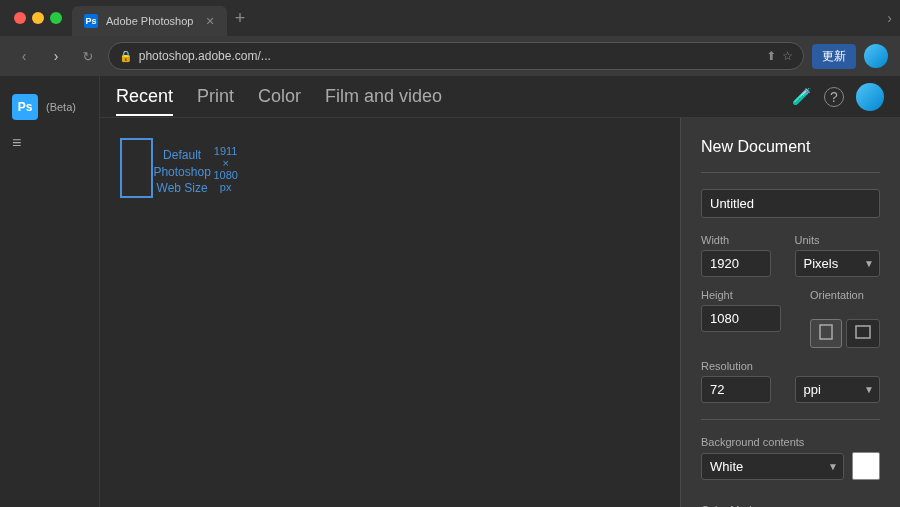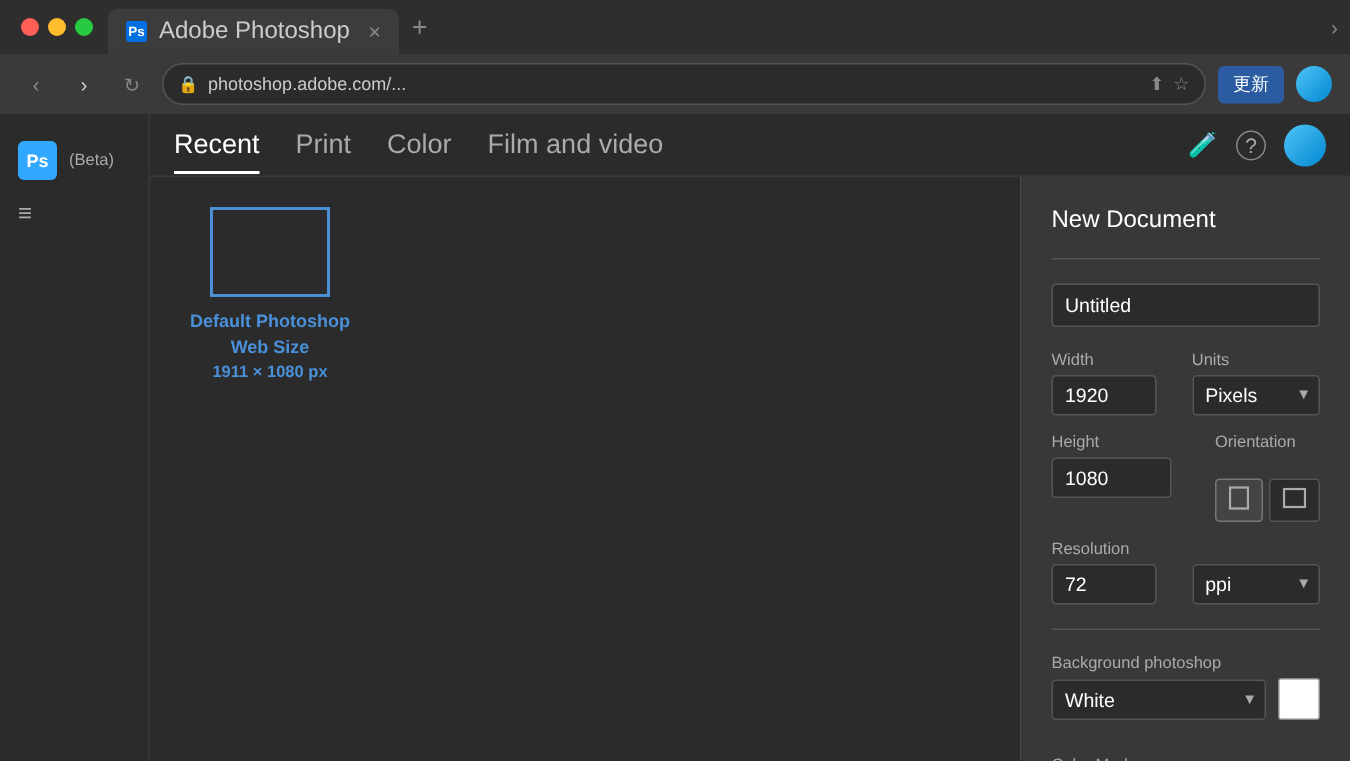--- a/index.html
+++ b/index.html
@@ -10,21 +10,21 @@
 
     
     .tab-bar { background: #2e2e2e; display: flex; align-items: center; height: 36px; padding: 0 8px; gap: 4px; }
     .traffic-lights { display: flex; gap: 6px; align-items: center; padding: 0 6px; }
     .traffic-light { width: 12px; height: 12px; border-radius: 50%; }
     .tl-close { background: #ff5f57; }
     .tl-min { background: #ffbd2e; }
     .tl-max { background: #28ca41; }
     .tab { display: flex; align-items: center; background: #3c3c3c; border-radius: 6px 6px 0 0; padding: 0 12px; height: 30px; gap: 8px; margin-top: 6px; }
     .tab-icon { width: 14px; height: 14px; background: #0070e0; border-radius: 2px; display: flex; align-items: center; justify-content: center; color: white; font-size: 9px; font-weight: bold; }
-    .tab-title { font-size: 16px; color: #ccc; }
+    .tab-title { font-size: 11px; color: #ccc; }
     .tab-close { color: #888; font-size: 11px; cursor: pointer; margin-left: 4px; }
     .new-tab-btn { color: #888; font-size: 18px; cursor: pointer; margin-left: 4px; }
     .tab-right { margin-left: auto; color: #888; font-size: 14px; }
 
     
     .address-bar { background: #3a3a3a; display: flex; align-items: center; height: 40px; padding: 0 12px; gap: 8px; }
     .nav-btn { color: #888; font-size: 14px; cursor: pointer; width: 24px; text-align: center; }
     .nav-btn.active { color: #ccc; }
     .reload-btn { color: #888; font-size: 13px; cursor: pointer; }
     .url-bar { flex: 1; background: #2b2b2b; border: 1px solid #555; border-radius: 18px; height: 28px; display: flex; align-items: center; padding: 0 10px; gap: 6px; }
@@ -52,21 +52,21 @@
     .content-tab { color: #aaa; font-size: 18px; cursor: pointer; padding: 8px 0; position: relative; }
     .content-tab.active { color: white; }
     .content-tab.active::after { content: ''; position: absolute; bottom: -1px; left: 0; right: 0; height: 2px; background: white; }
     .top-icons { margin-left: auto; display: flex; gap: 12px; color: #aaa; font-size: 16px; align-items: center; }
 
     
     .document-area { flex: 1; display: flex; overflow: hidden; }
 
     
     .recent-panel { flex: 1; padding: 20px; overflow-y: auto; }
-    .file-thumb { display: flex; flex-direction: column; align-items: center; cursor: pointer; width: 120px; font-weight: bold; }
+    .file-thumb { display: flex; flex-direction: row; align-items: center; cursor: pointer; width: 120px; }
     .thumb-preview { width: 80px; height: 60px; border: 2px solid #4a90d9; background: transparent; display: flex; align-items: center; justify-content: center; }
     .file-name { color: #4a90d9; font-size: 12px; text-align: center; margin-top: 8px; line-height: 1.4; }
     .file-size { color: #4a90d9; font-size: 11px; text-align: center; margin-top: 2px; }
 
     
     .new-doc-panel { width: 220px; background: #383838; border-left: 1px solid #4a4a4a; padding: 20px 20px; overflow-y: auto; }
     .panel-title { color: #ffffff; font-size: 16px; font-weight: 400; margin-bottom: 16px; }
     .separator { height: 1px; background: #555; margin-bottom: 16px; }
     .doc-name-input { width: 100%; background: #2b2b2b; border: 1px solid #555; border-radius: 3px; padding: 6px 8px; color: white; font-size: 13px; margin-bottom: 16px; }
     .form-row { display: flex; gap: 8px; margin-bottom: 12px; justify-content: center; }
@@ -227,21 +227,21 @@
               <span class="select-arrow">▼</span>
             </div>
           </div>
         </div>
 
         
         <div class="separator"></div>
 
         
         <div class="form-group" style="margin-bottom:12px;">
-          <span class="form-label">Background photoshop</span>
+          <span class="form-label">Background contents</span>
           <div class="bg-content-row">
             <div class="form-select-wrapper" style="flex:1;">
               <select class="form-select">
                 <option>White</option>
                 <option>Black</option>
                 <option>Background Color</option>
                 <option>Foreground Color</option>
                 <option>Transparent</option>
                 <option>Custom...</option>
               </select>

